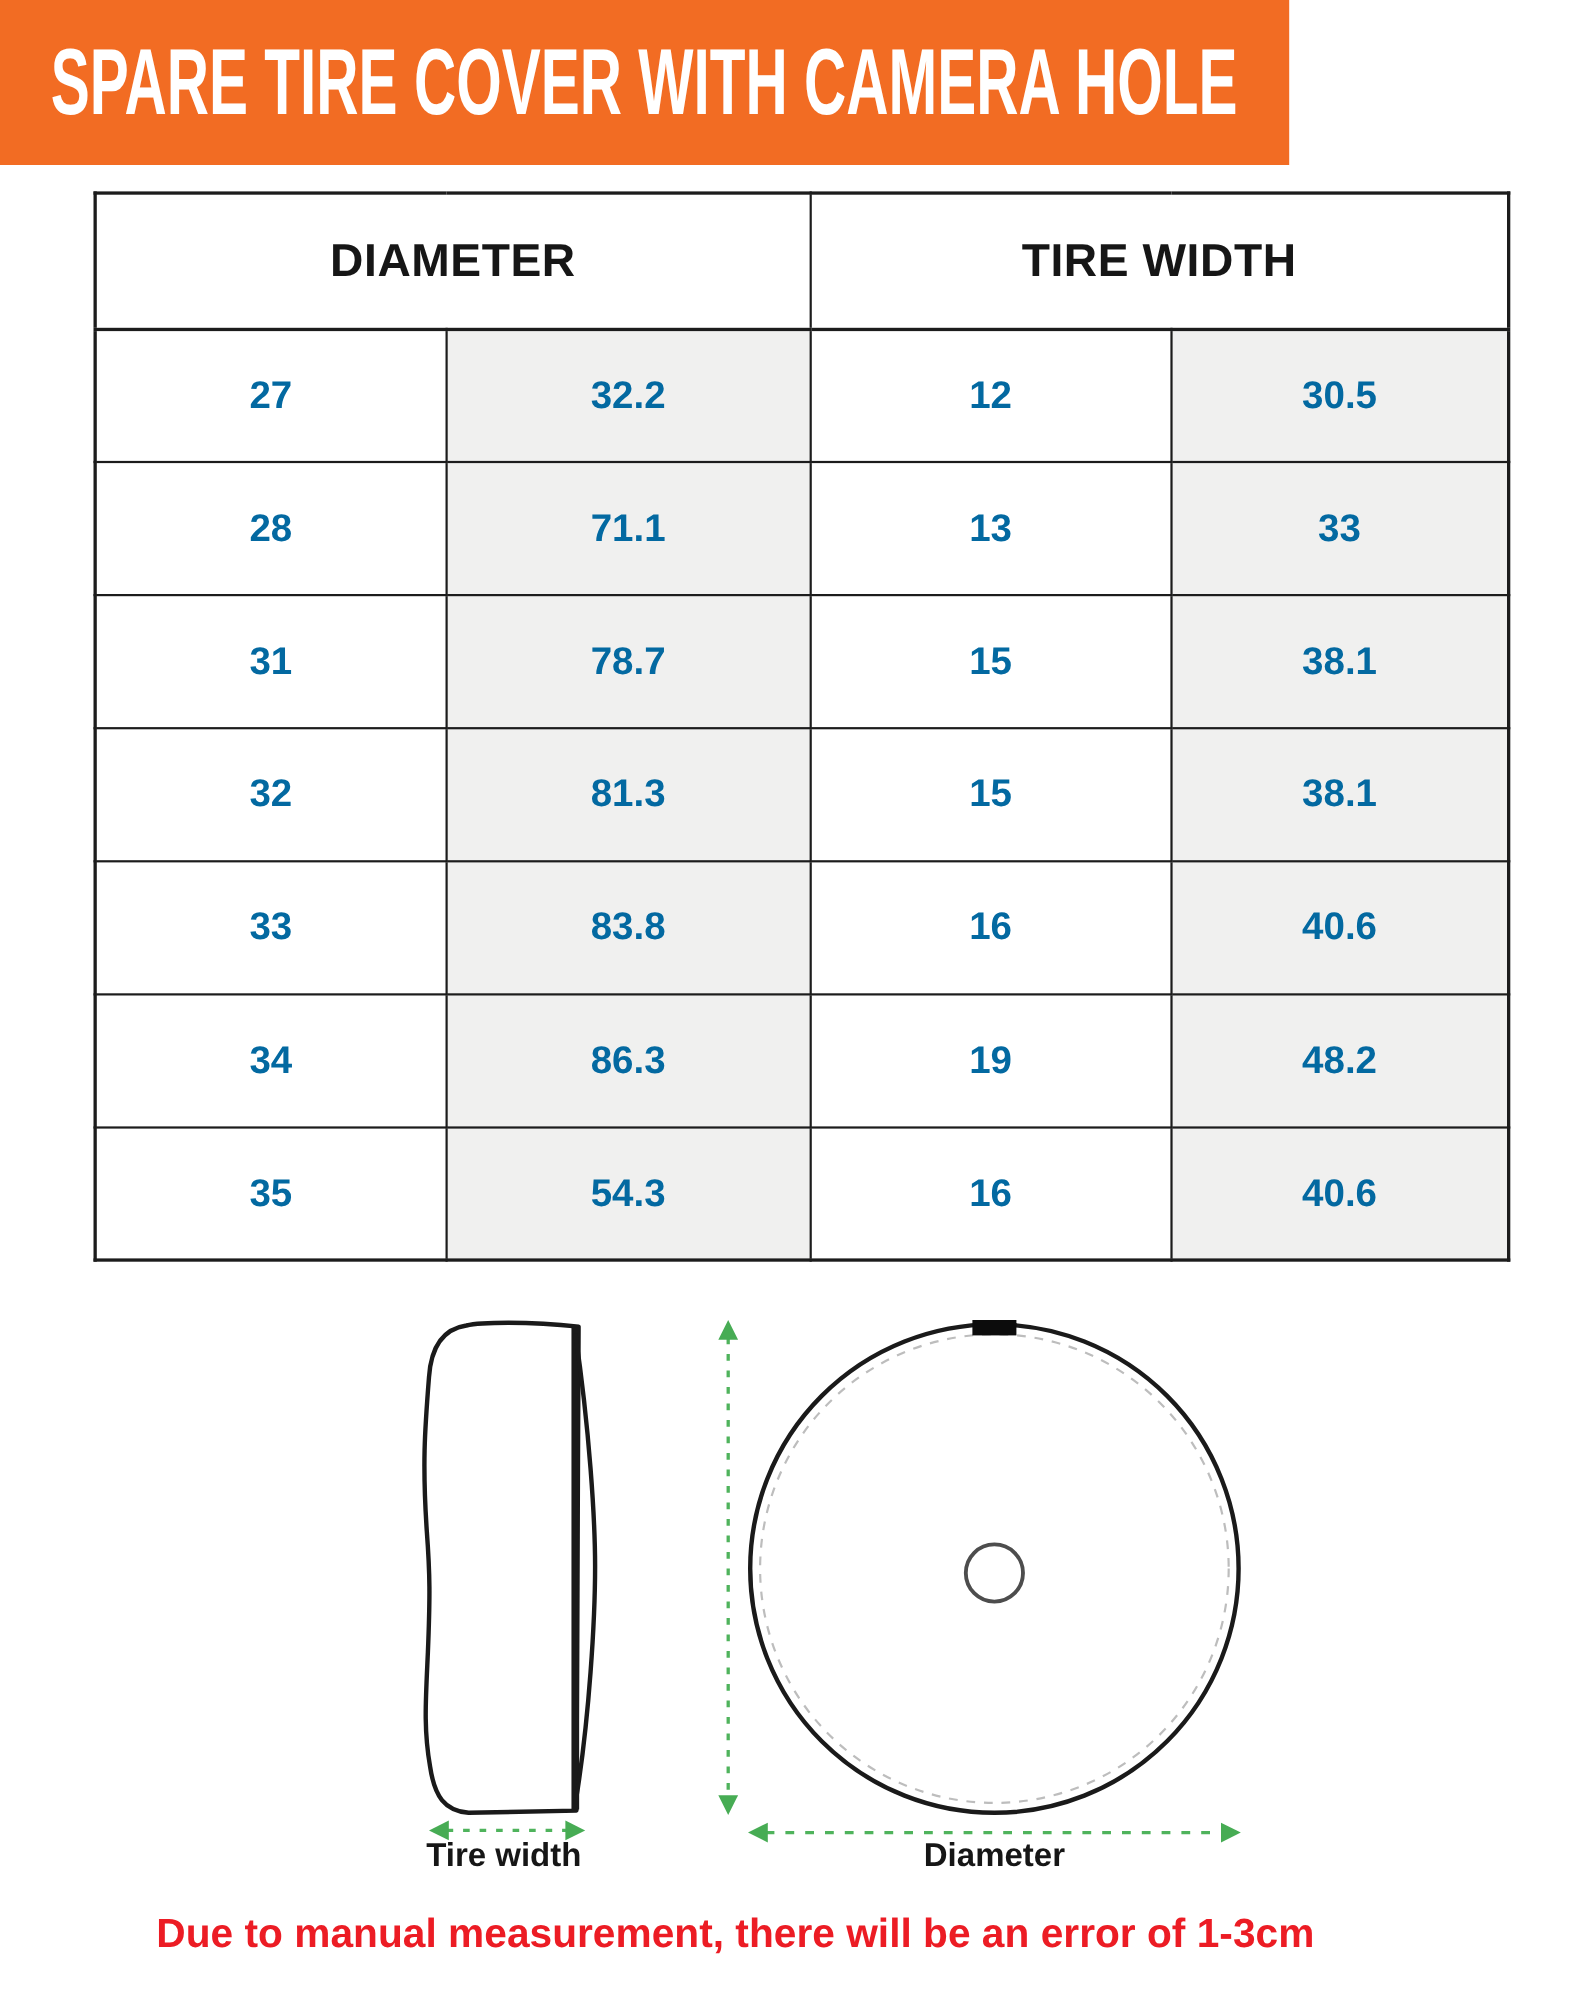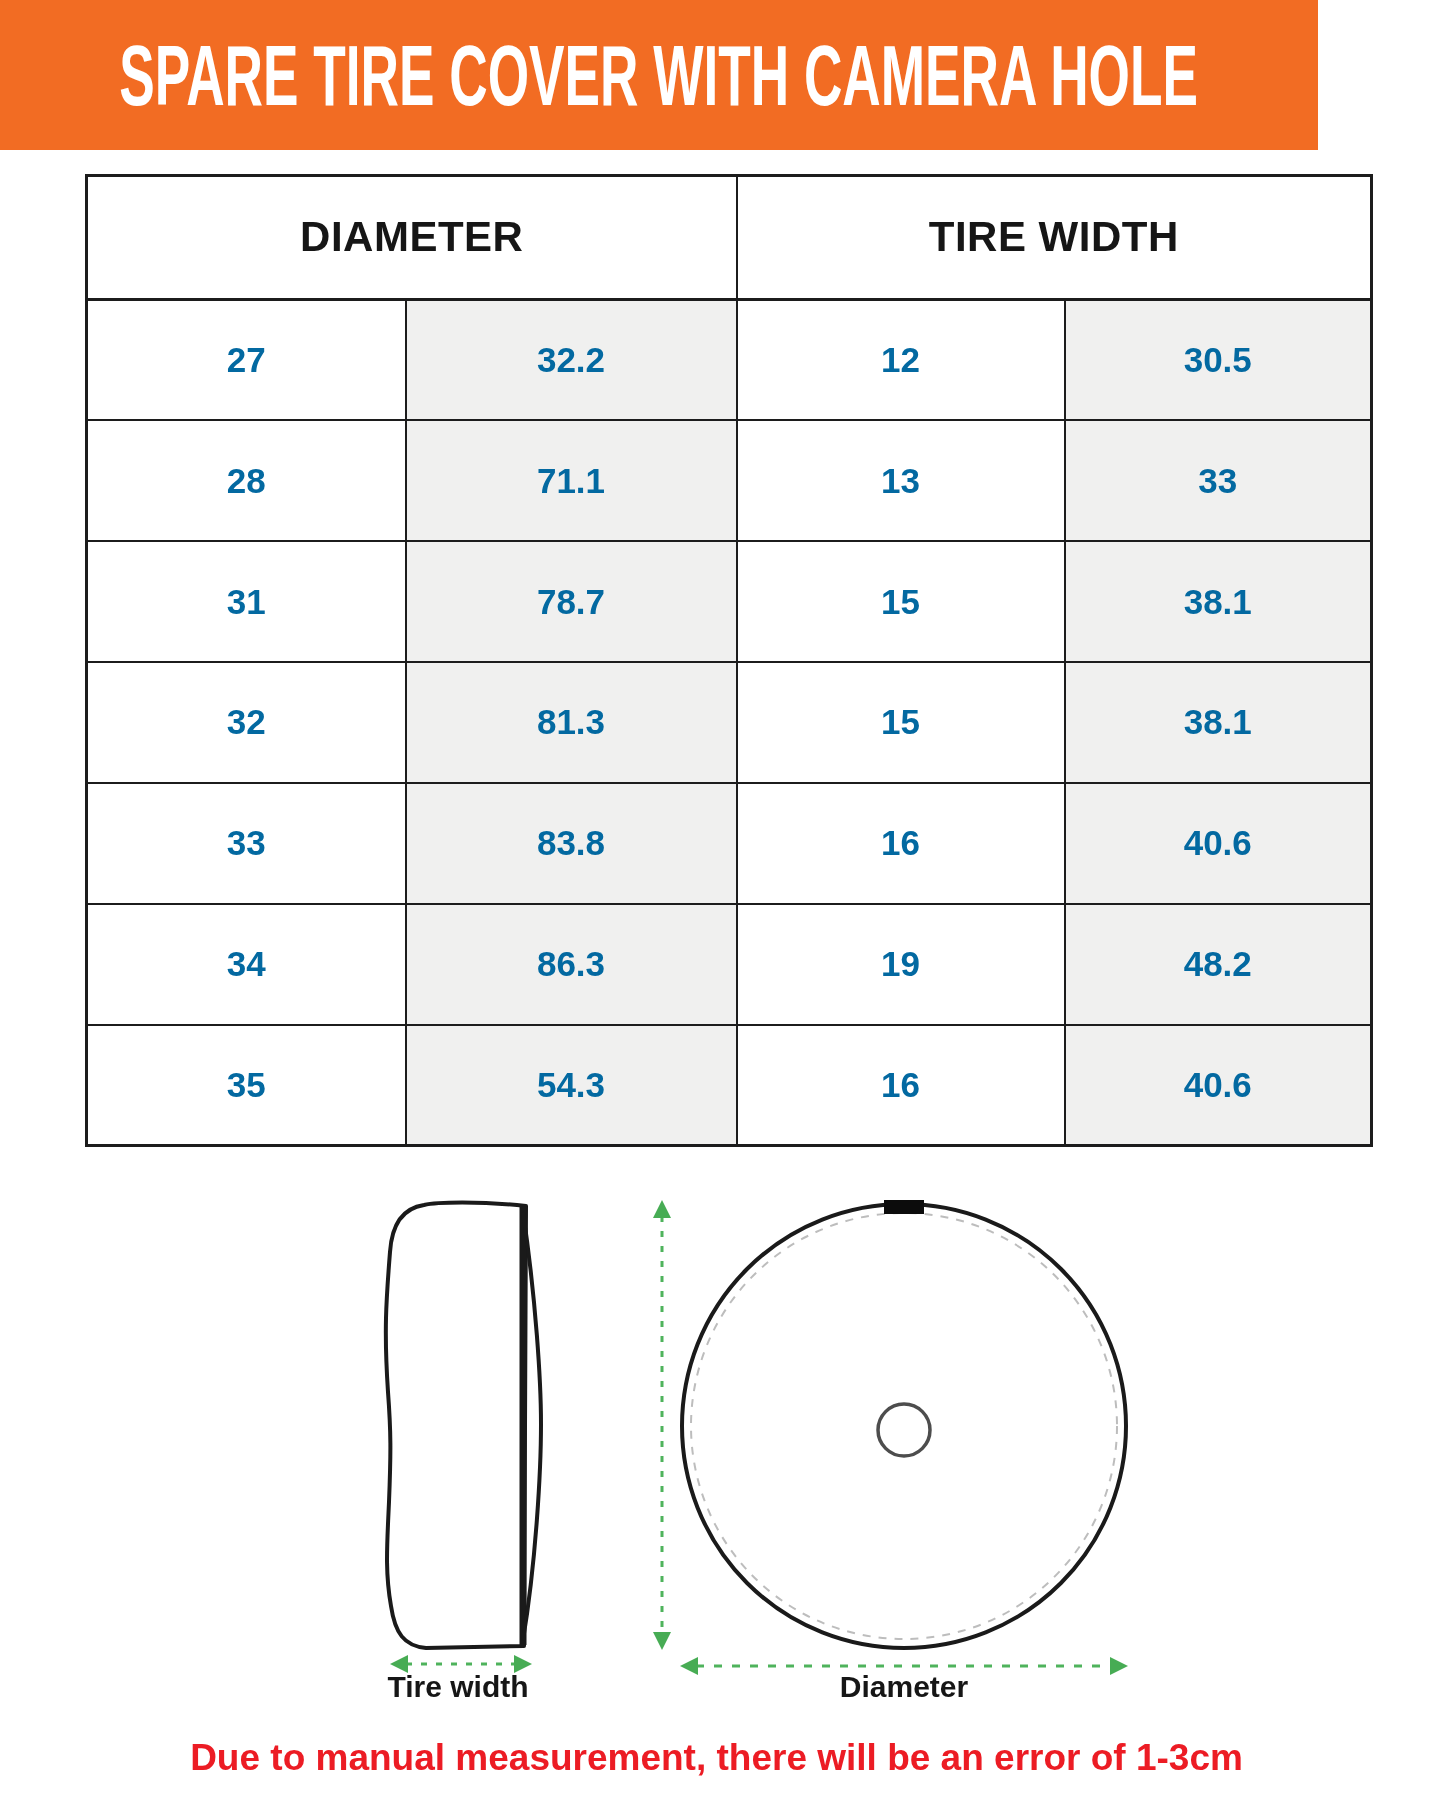--- a/index.html
+++ b/index.html
@@ -3,21 +3,21 @@
 <meta charset="utf-8">
 <style>
   html,body{margin:0;padding:0;background:#ffffff;}
   .page{
     position:relative;width:1445px;height:1809px;margin:0 auto;
     background:#ffffff;overflow:hidden;
     font-family:"Liberation Sans", sans-serif;color:#111;
   }
   
   .banner{
-    position:absolute;left:0;top:0;width:1318px;height:150px;
+    position:absolute;left:0;top:0;width:1172px;height:150px;
     display:flex;align-items:center;justify-content:center;
   }
   .banner h1{
     margin:0;color:#fff;font-size:76px;font-weight:bold;
     letter-spacing:0px;white-space:nowrap;
     transform:scale(0.70,1.12);transform-origin:center center;
   }
   
   table.size-table{
     position:absolute;left:85px;top:174px;width:1285px;height:973px;
@@ -40,21 +40,21 @@
   svg.diagram{position:absolute;left:0;top:1150px;}
   .diagram-label{
     position:absolute;top:1670px;height:34px;line-height:34px;
     font-size:30px;font-weight:bold;color:#161616;text-align:center;white-space:nowrap;
   }
   .label-tirewidth{left:338px;width:240px;}
   .label-diameter{left:784px;width:240px;}
   
   .note{
     position:absolute;left:0;top:1735px;width:1337px;height:46px;line-height:46px;
-    text-align:center;font-size:37px;font-weight:bold;color:#EC1C24;white-space:nowrap;margin-left:48px;
+    text-align:center;font-size:37px;font-weight:bold;color:#EC1C24;white-space:nowrap;
   }
 </style>
 </head>
 <body>
 
 <div class="page">
 
   <div class="banner" style="background:#F26C23;">
     <h1>SPARE TIRE COVER WITH CAMERA HOLE</h1>
   </div>

